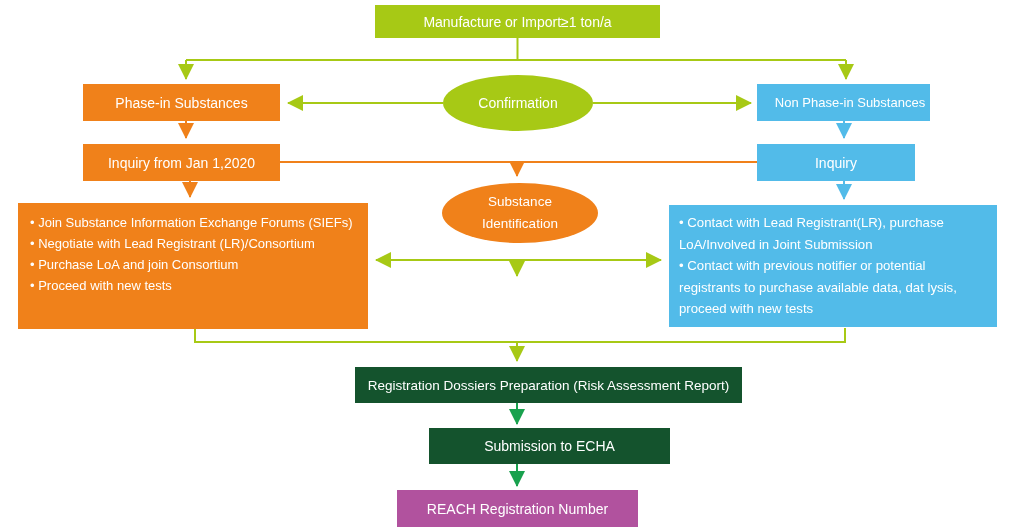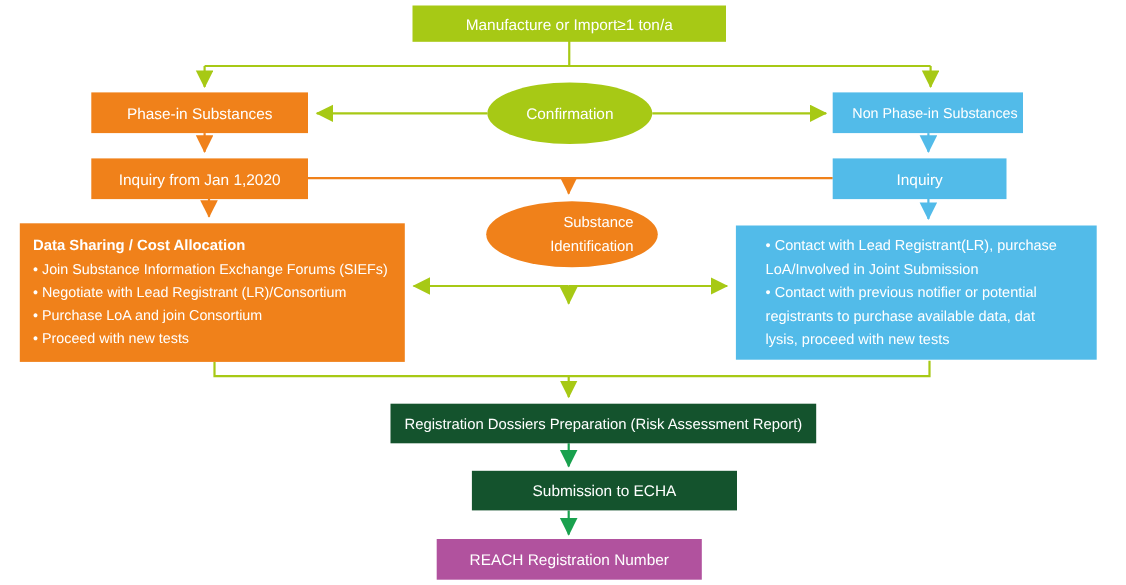--- a/index.html
+++ b/index.html
@@ -5,35 +5,35 @@
   html,body{margin:0;padding:0;background:#ffffff;}
   body{font-family:"Liberation Sans","DejaVu Sans",sans-serif;}
   #stage{position:relative;width:1024px;height:532px;background:#ffffff;overflow:hidden;}
   .node{position:absolute;display:flex;align-items:center;justify-content:center;
         color:#ffffff;text-align:center;box-sizing:border-box;font-size:13.5px;}
   .bg-yg{background:#a7c915;}
   .bg-or{background:#f0811a;}
   .bg-bl{background:#52bbe9;}
   .bg-gr{background:#14532d;margin-left:32px;}
   .bg-pu{background:#b1529e;}
-  .ellipse{border-radius:50%;text-align:right;}
+  .ellipse{border-radius:50%;}
   .n-manufacture{left:375px;top:5px;width:285px;height:33px;font-size:14px;}
   .n-confirmation{left:443px;top:75px;width:150px;height:56px;font-size:14px;}
   .n-phase-in{left:83px;top:84px;width:197px;height:37px;font-size:14px;}
   .n-non-phase-in{left:757px;top:84px;width:173px;height:37px;font-size:13px;padding-left:13px;}
   .n-inquiry-left{left:83px;top:144px;width:197px;height:37px;font-size:14px;}
   .n-inquiry-right{left:757px;top:144px;width:158px;height:37px;font-size:14px;}
   .n-substance{left:442px;top:183px;width:156px;height:60px;font-size:13.5px;line-height:1.6;}
   .n-substance .inner{width:112px;}
   .n-data-sharing{left:18px;top:203px;width:350px;height:126px;
         display:block;text-align:left;padding:9px 12px;font-size:13px;line-height:1.62;}
   .n-data-sharing .list-title{font-weight:bold;font-size:13.5px;}
   .n-data-sharing .bullet{white-space:nowrap;}
   .n-contact{left:669px;top:205px;width:328px;height:122px;
-        display:block;text-align:left;padding:7px 27px;font-size:13.2px;line-height:21.5px;}
+        display:block;text-align:left;padding:7px 10px;font-size:13.2px;line-height:21.5px;}
   .n-reg-type{left:398px;top:282px;width:240px;height:35px;font-size:14px;}
   .n-dossiers{left:323px;top:367px;width:387px;height:36px;font-size:13.5px;}
   .n-submission{left:397px;top:428px;width:241px;height:36px;font-size:14px;}
   .n-reach{left:397px;top:490px;width:241px;height:37px;font-size:14px;}
   #wires{position:absolute;left:0;top:0;pointer-events:none;}
 </style>
 </head>
 <body>
 
 <div id="stage">
@@ -102,21 +102,20 @@
 
   <div class="node bg-or n-inquiry-left">Inquiry from Jan 1,2020</div>
 
   <div class="node bg-bl n-inquiry-right">Inquiry</div>
 
   <div class="node bg-or ellipse n-substance">
     <div class="inner">Substance Identification</div>
   </div>
 
   <div class="node bg-or n-data-sharing">
-    <div class="list-title">Data Sharing / Cost Allocation</div>
     <div class="bullet">• Join Substance Information Exchange Forums (SIEFs)</div>
     <div class="bullet">• Negotiate with Lead Registrant (LR)/Consortium</div>
     <div class="bullet">• Purchase LoA and join Consortium</div>
     <div class="bullet">• Proceed with new tests</div>
   </div>
 
   <div class="node bg-bl n-contact">
     <div class="bullet">• Contact with Lead Registrant(LR), purchase LoA/Involved in Joint Submission</div>
     <div class="bullet">• Contact with previous notifier or potential registrants to purchase available data, dat lysis, proceed with new tests</div>
   </div>

